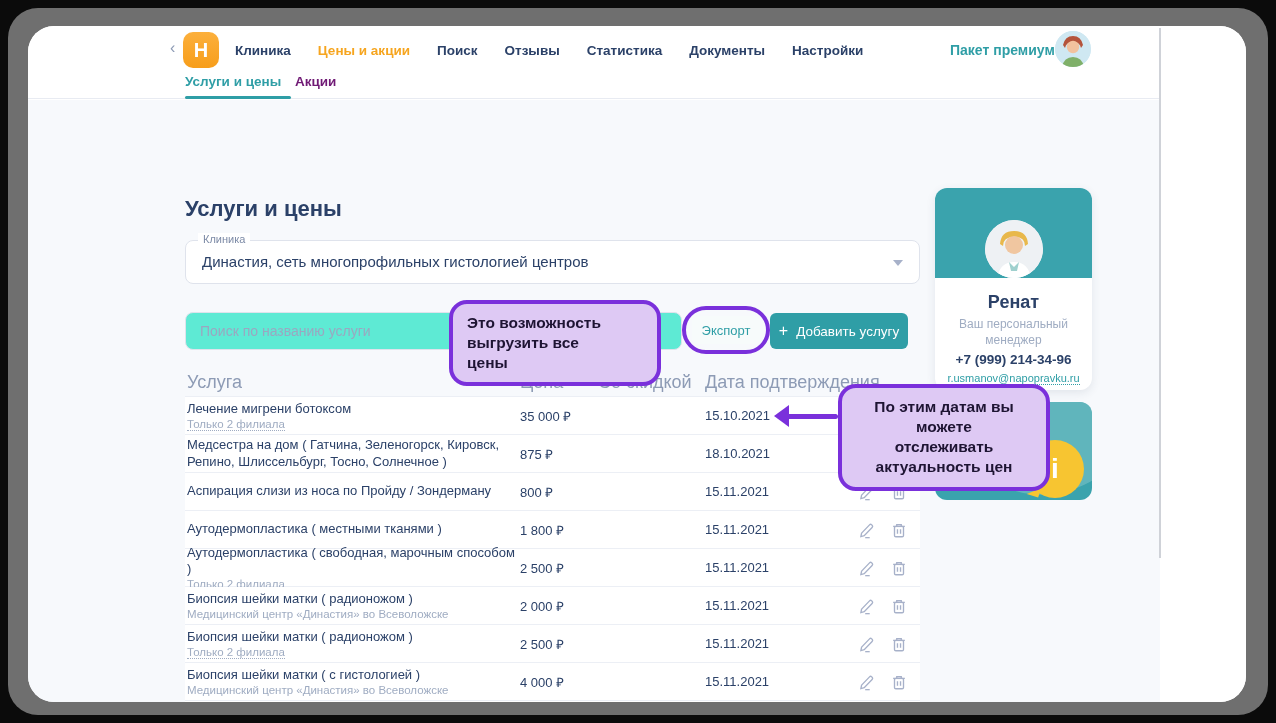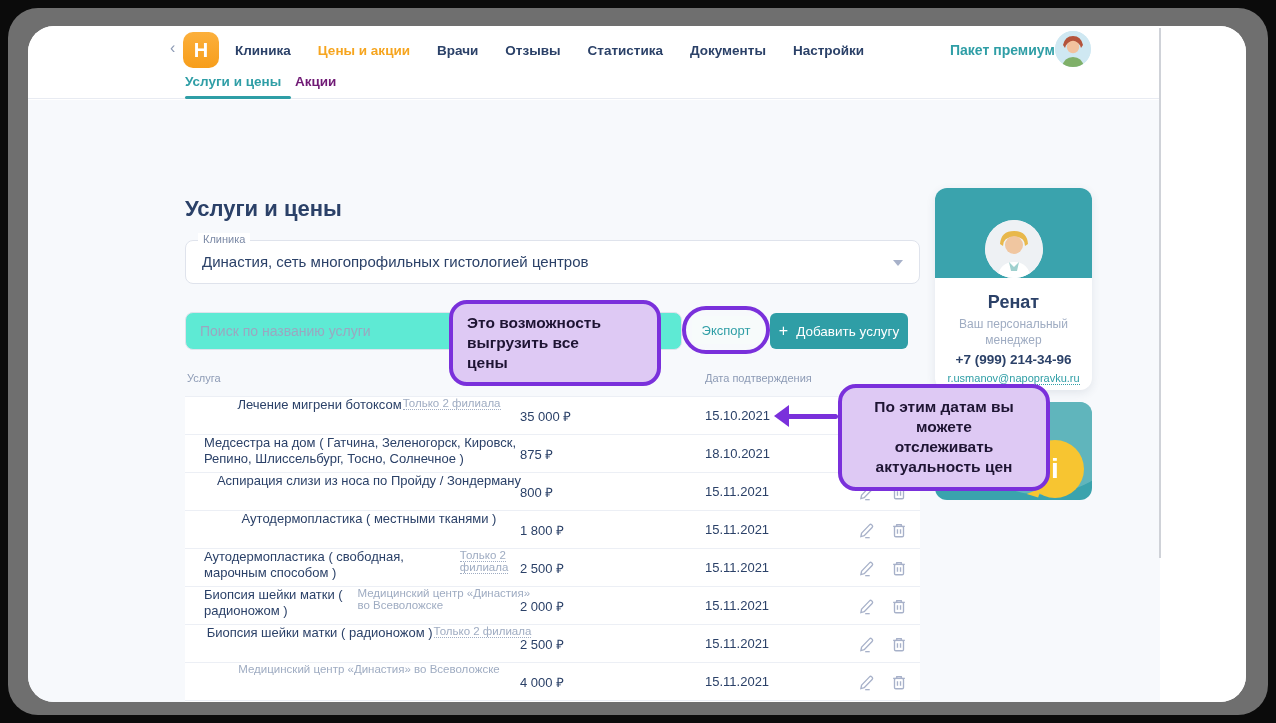--- a/index.html
+++ b/index.html
@@ -57,27 +57,27 @@
                 border:none; border-radius:6px; color:#2f9ea6; font-size:13px; cursor:pointer;
                 font-family:"Liberation Sans", sans-serif; }
   .add-btn { position:absolute; left:742px; top:213px; width:138px; height:36px; background:#2f9ea6;
              border:none; border-radius:6px; color:#fff; font-size:13.5px; cursor:pointer;
              display:flex; align-items:center; justify-content:center; gap:8px;
              font-family:"Liberation Sans", sans-serif; }
   .add-plus { font-size:16px; line-height:1; }
 
   
   .table { position:absolute; left:157px; top:272px; width:735px; }
-  .thead { position:relative; height:20px; font-size:11px; color:#8d9bb5; }
+  .thead { position:relative; height:20px; font-size:18px; color:#8d9bb5; }
   .th { position:absolute; top:0; }
   .th-name { left:2px; } .th-price { left:335px; } .th-discount { left:413px; } .th-date { left:520px; }
   .tbody { position:relative; margin-top:4px; border-top:1px solid #eceff5; background:#fff; }
   .row { position:relative; height:38px; border-bottom:1px solid #eceff5; background:#fff; }
   .cell-name { position:absolute; left:2px; top:0; width:330px; height:100%;
-               display:flex; justify-content:center; gap:1px;margin-left:17px; }
+               display:flex; flex-direction:column; justify-content:center; gap:1px; }
   .row-name { font-size:13px; color:#2b4168; line-height:1.25; }
   .row-note { font-size:11.5px; color:#9facc2; }
   .row-note .dotted { border-bottom:1px dotted #9facc2; cursor:pointer; }
   .cell-price, .cell-date { position:absolute; top:0; height:100%; display:flex; align-items:center;
                             font-size:13px; color:#2b4168; }
   .cell-price { left:335px; } .cell-date { left:520px; }
   .cell-actions { position:absolute; right:12px; top:0; height:100%; display:flex; align-items:center; gap:14px; }
   .icon-btn { width:18px; height:18px; cursor:pointer; }
 
   
@@ -126,21 +126,21 @@
 
 <div class="grain-frame"></div>
 <div class="window">
 
   <div class="navbar">
     <span class="back-chevron">‹</span>
     <div class="logo">H</div>
     <div class="nav-menu">
       <span class="nav-item">Клиника</span>
       <span class="nav-item active">Цены и акции</span>
-      <span class="nav-item">Врачи</span>
+      <span class="nav-item">Поиск</span>
       <span class="nav-item">Отзывы</span>
       <span class="nav-item">Статистика</span>
       <span class="nav-item">Документы</span>
       <span class="nav-item">Настройки</span>
     </div>
     <span class="package-label">Пакет премиум</span>
     <div class="nav-avatar">
       <svg viewBox="0 0 36 36" width="36" height="36">
         <circle cx="18" cy="18" r="18" fill="#cfe8f2"></circle>
         <path d="M8 14 q2-9 10-9 q8 0 10 9 l-2 3 q-1-6-8-6 q-7 0-8 6 z" fill="#b5543b"></path>
@@ -292,20 +292,21 @@
               <svg class="icon-btn" viewBox="0 0 20 20" fill="none" stroke="#a7b1c9" stroke-width="1.5">
                 <path d="M3.5 6h13"></path>
                 <path d="M7.5 6V4h5v2"></path>
                 <rect x="5" y="6" width="10" height="11.5" rx="1.5"></rect>
                 <path d="M8.3 9.2v5M11.7 9.2v5"></path>
               </svg>
             </div>
           </div>
           <div class="row">
             <div class="cell-name">
+              <div class="row-name">Биопсия шейки матки ( с гистологией )</div>
               <div class="row-note">Медицинский центр «Династия» во Всеволожске</div>
             </div>
             <div class="cell-price">4 000 ₽</div>
             <div class="cell-date">15.11.2021</div>
             <div class="cell-actions">
               <svg class="icon-btn" viewBox="0 0 20 20" fill="none" stroke="#a7b1c9" stroke-width="1.5">
                 <path d="M4 13.5 12.8 4.3a1.7 1.7 0 0 1 2.4 0l.5.5a1.7 1.7 0 0 1 0 2.4L6.9 16.4 3.2 17.3z"></path>
                 <path d="M8 18.5h5"></path>
               </svg>
               <svg class="icon-btn" viewBox="0 0 20 20" fill="none" stroke="#a7b1c9" stroke-width="1.5">

